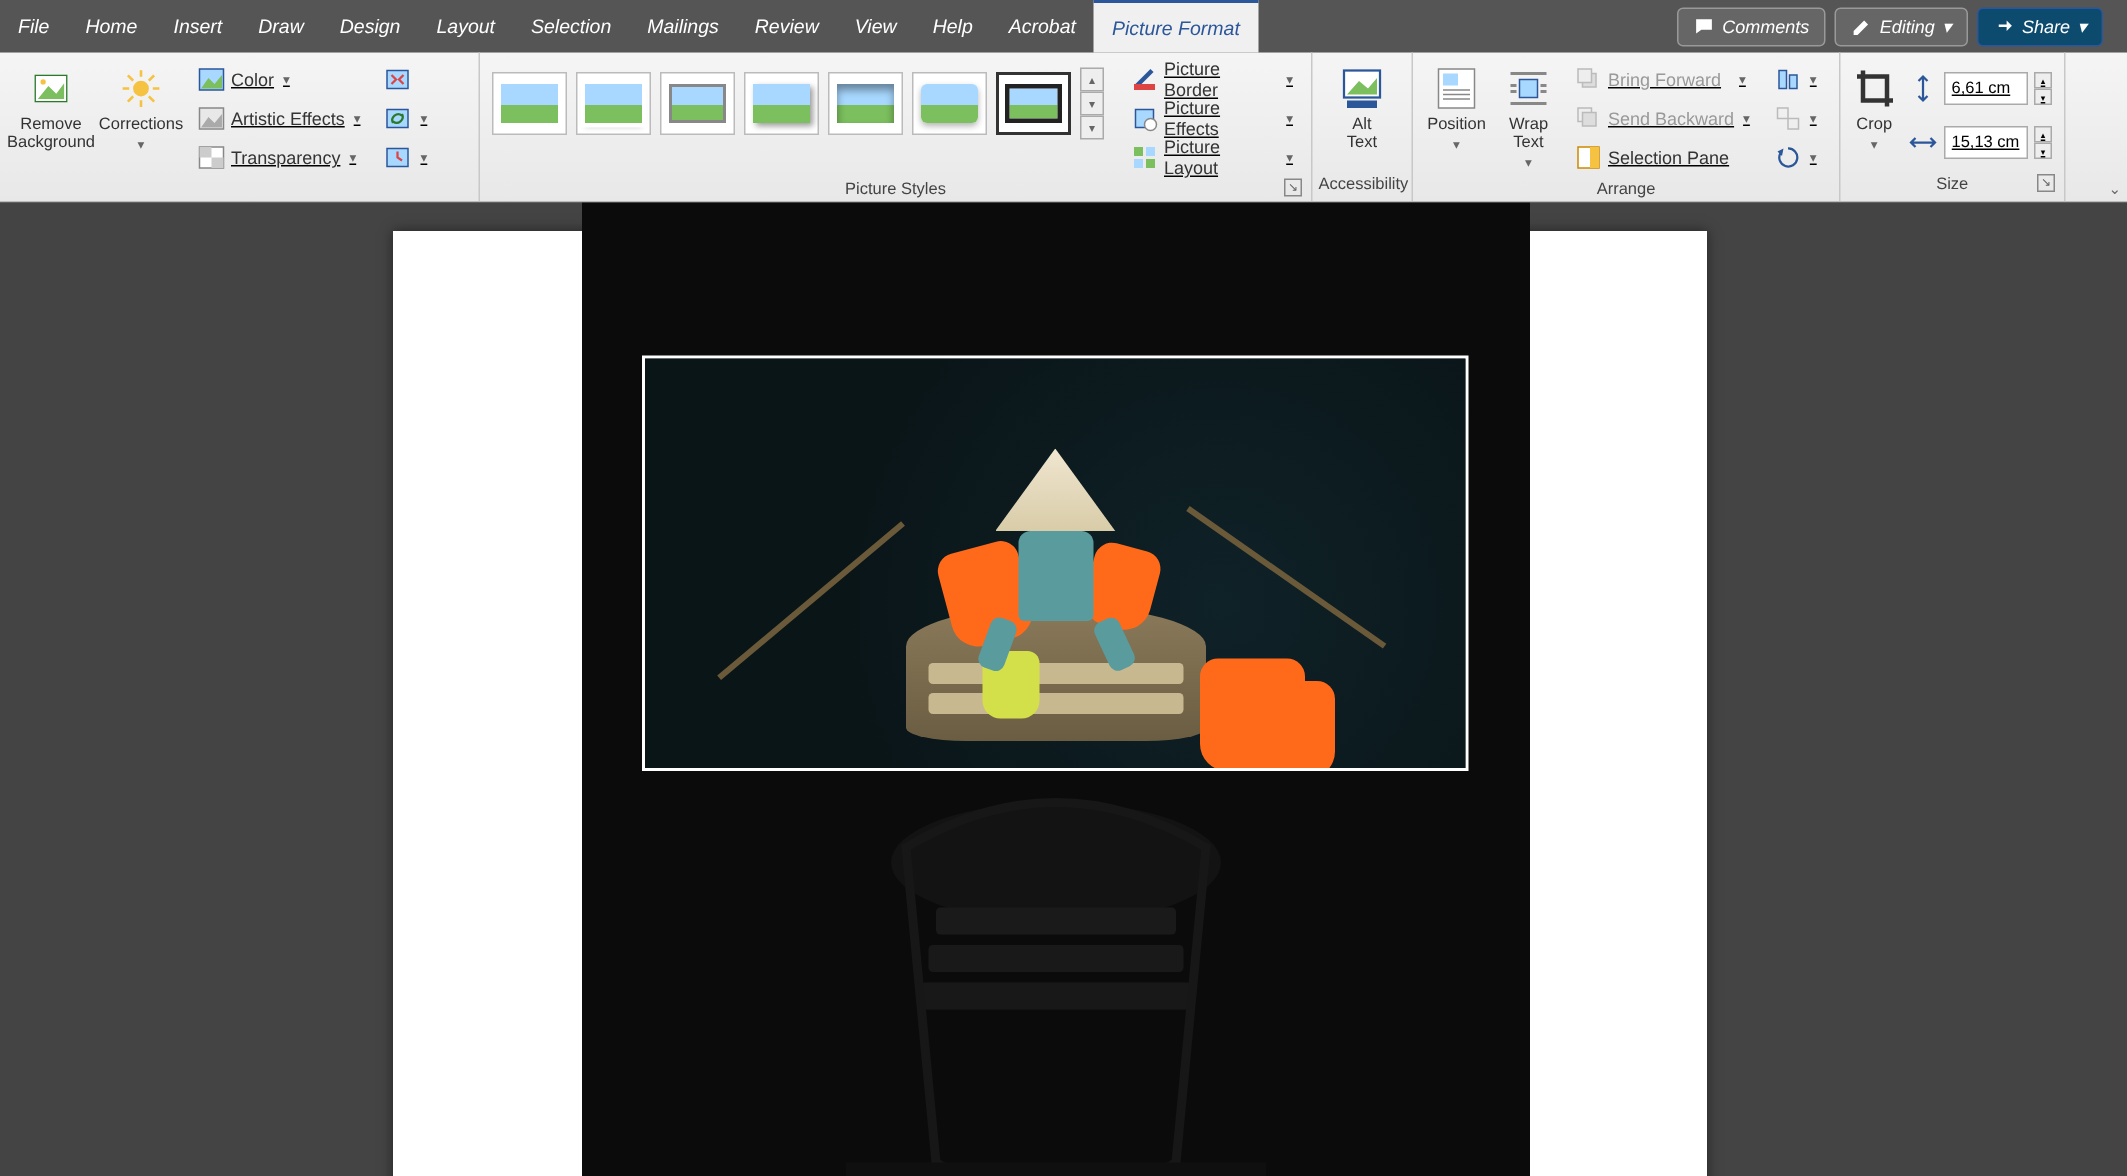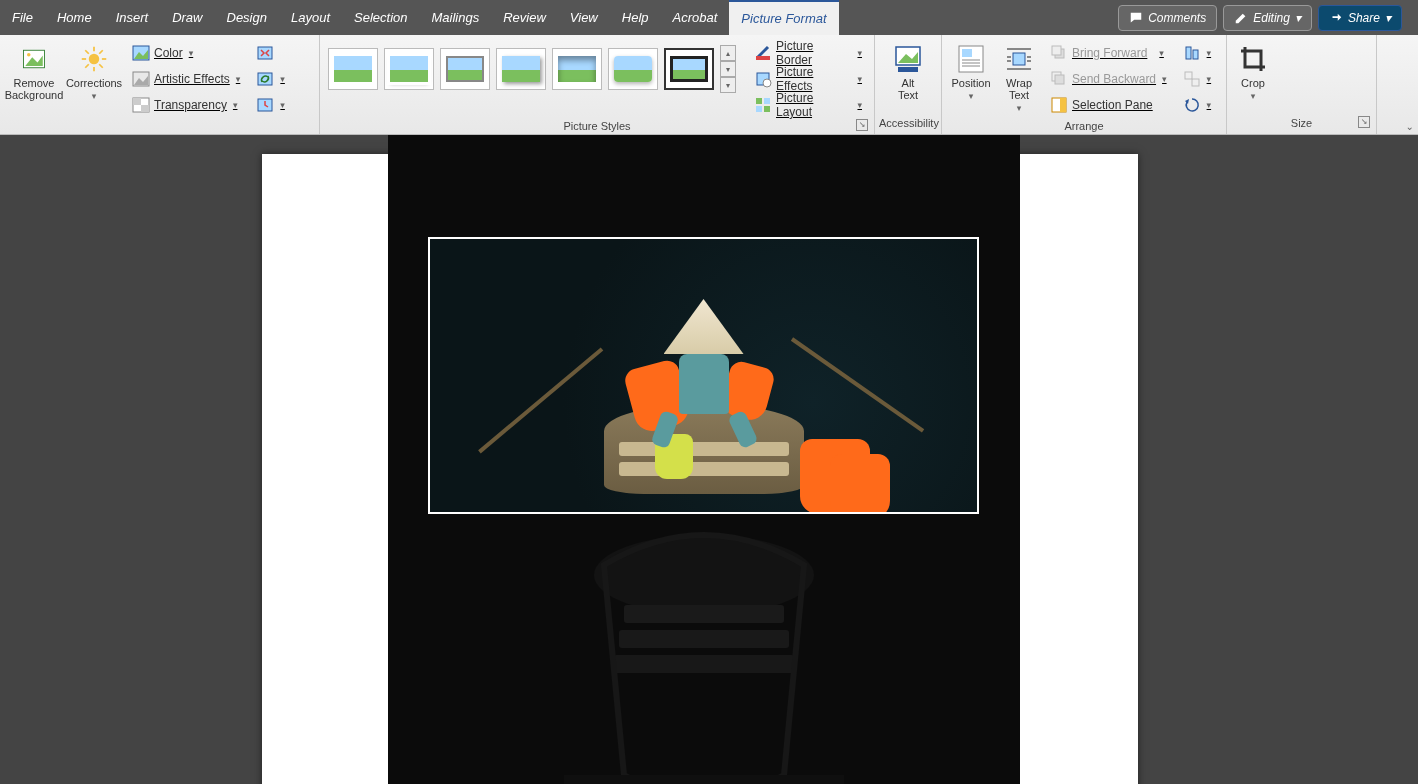--- a/index.html
+++ b/index.html
@@ -400,20 +400,46 @@
     <div class="group-body">
       <div class="bigbtn" style="width:44px">
         <div class="ic">
             <svg viewBox="0 0 32 32">
               <path d="M8 4v20h20M4 8h20v20" stroke="#333" stroke-width="3" fill="none"></path>
             </svg>
           </div>
         <span>Crop</span>
           <span class="chev">▾</span>
       </div>
+      <div class="stackcol" style="gap:8px;padding-top:6px">
+        <div class="size-row">
+          <div class="ic">
+              <svg viewBox="0 0 20 20">
+                <path d="M10 2v16M7 5l3-3 3 3M7 15l3 3 3-3" stroke="#2b579a" stroke-width="1.5" fill="none"></path>
+              </svg>
+            </div>
+          <input class="size-input" value="6,61 cm" style="">
+          <div class="size-spin">
+              <div>▴</div>
+              <div>▾</div>
+            </div>
+        </div>
+        <div class="size-row">
+          <div class="ic">
+              <svg viewBox="0 0 20 20">
+                <path d="M2 10h16M5 7l-3 3 3 3M15 7l3 3-3 3" stroke="#2b579a" stroke-width="1.5" fill="none"></path>
+              </svg>
+            </div>
+          <input class="size-input" value="15,13 cm" style="">
+          <div class="size-spin">
+              <div>▴</div>
+              <div>▾</div>
+            </div>
+        </div>
+      </div>
     </div>
     <div class="group-label"><span>Size</span><div class="dlg">↘</div></div>
   </div>
 
   <div class="collapse-ribbon">⌄</div>
 </div>
 
 <div class="canvas">
   <div class="page"></div>
 

